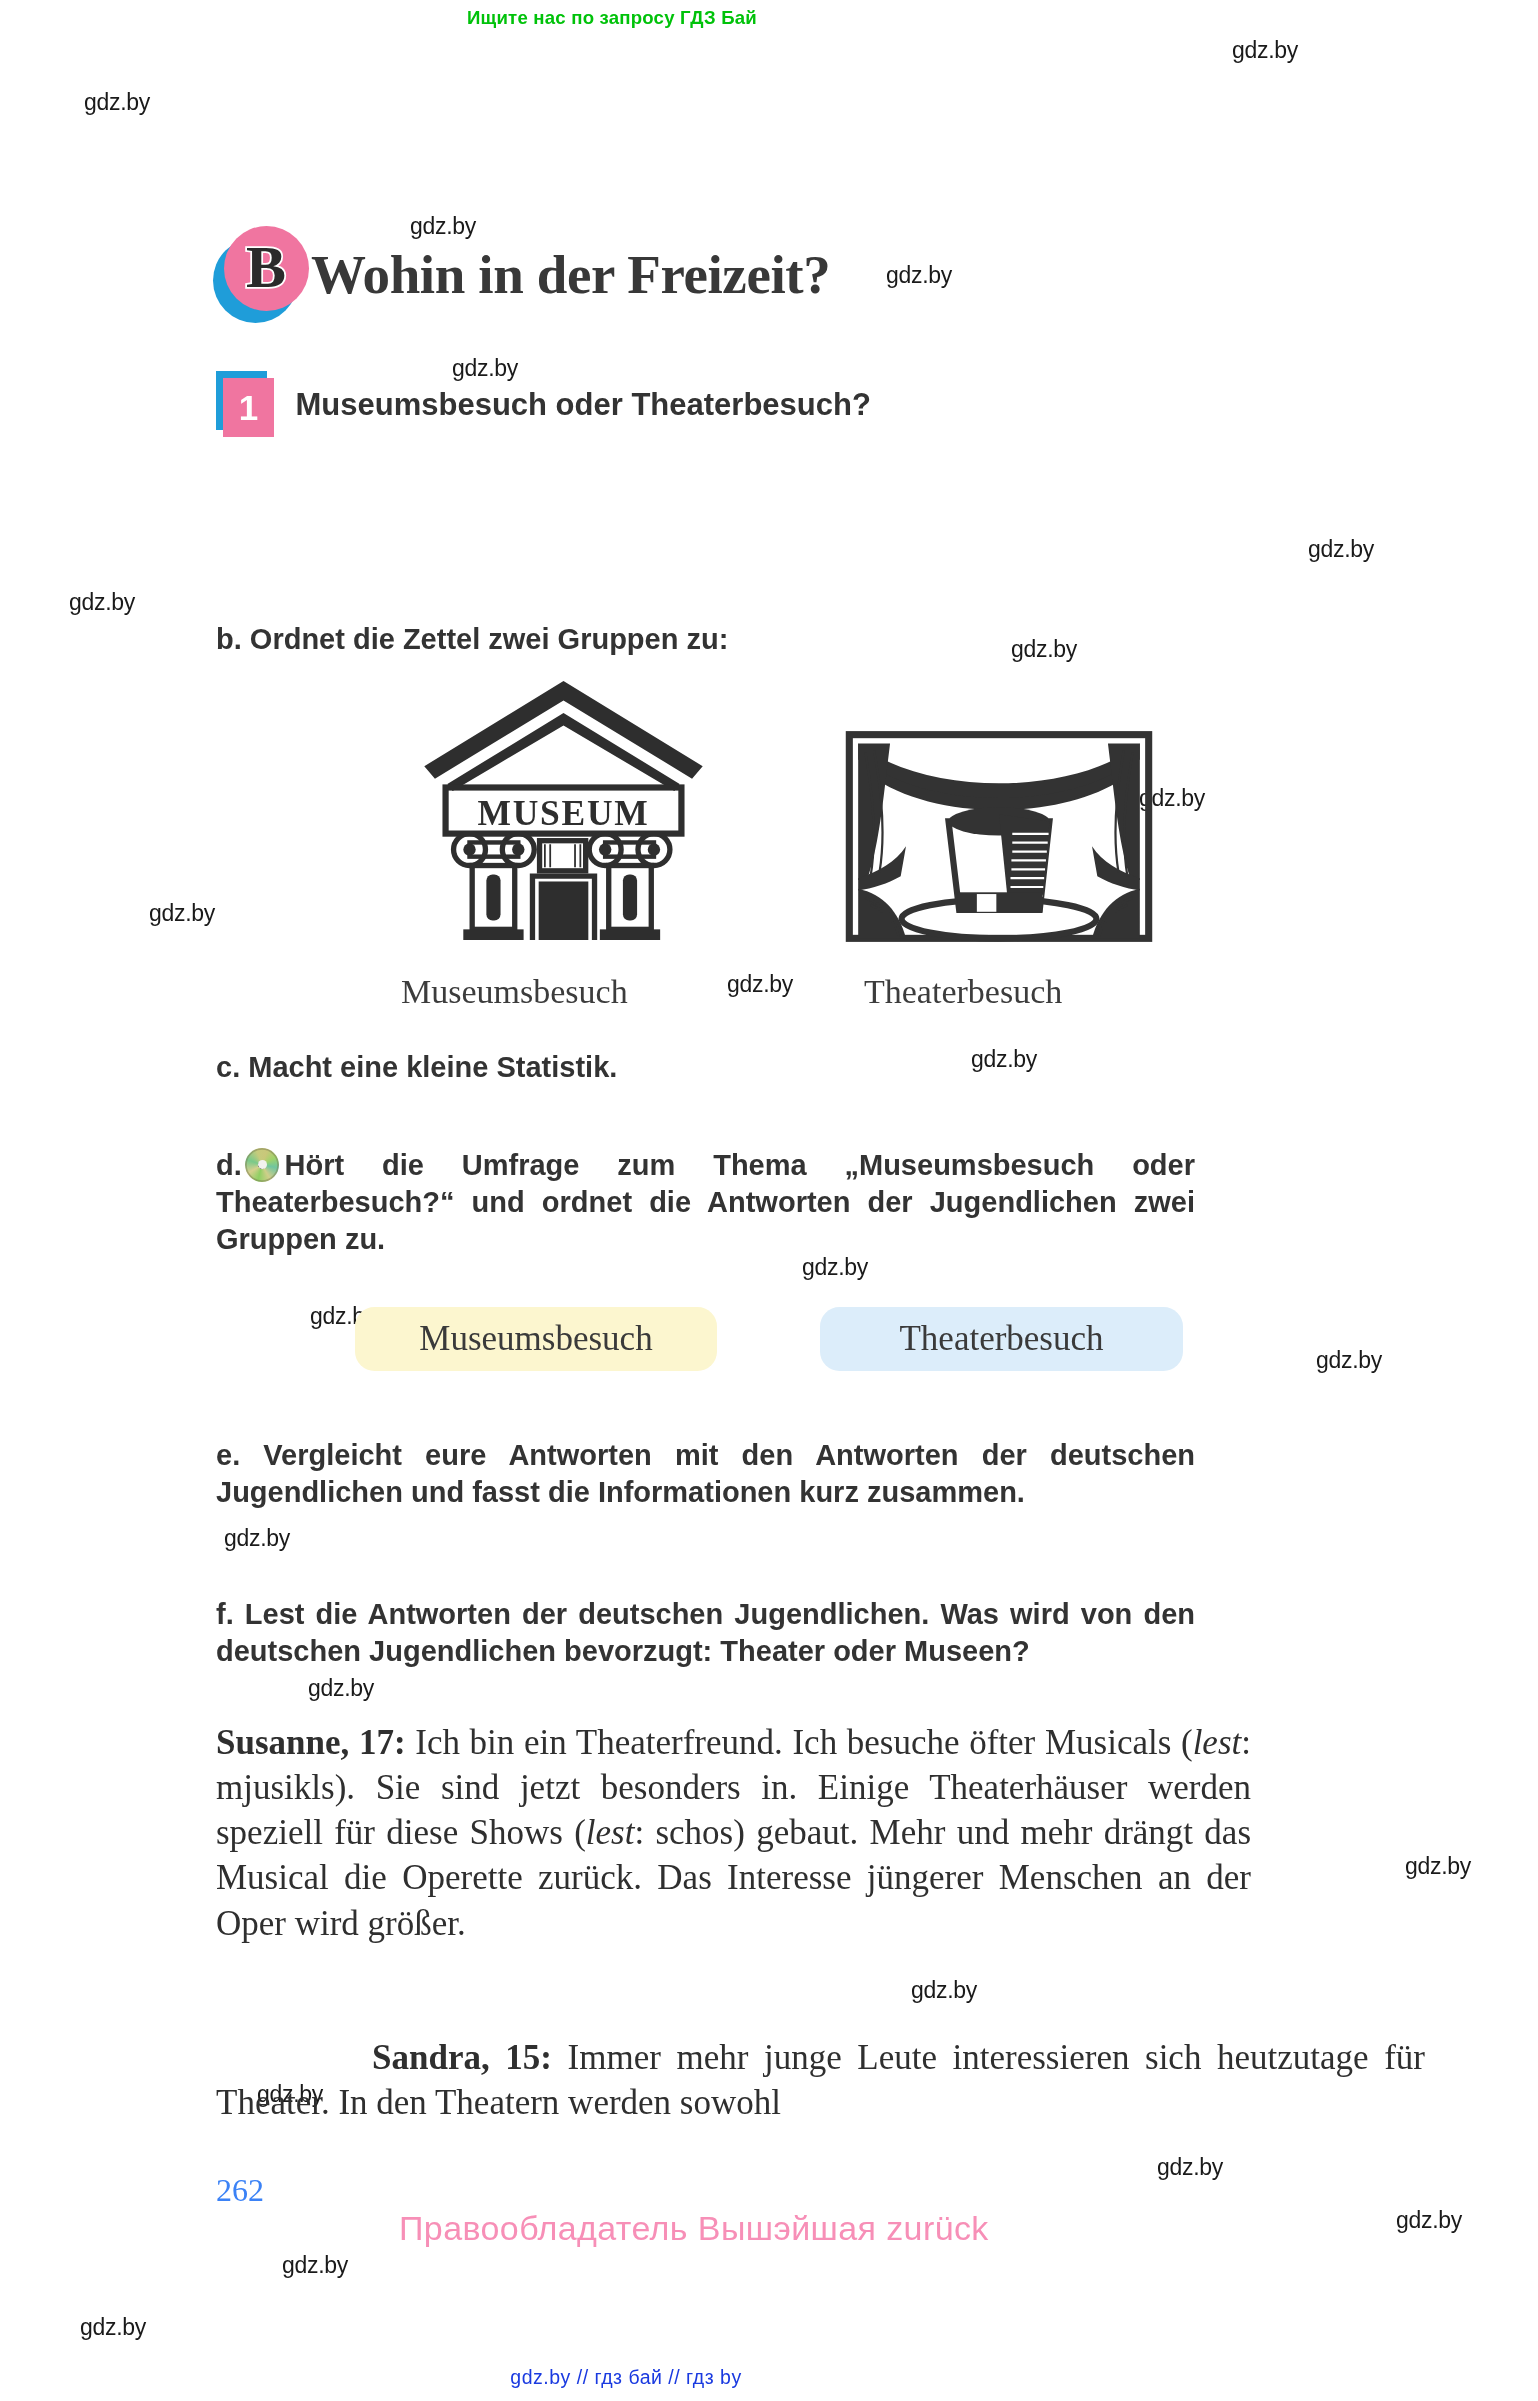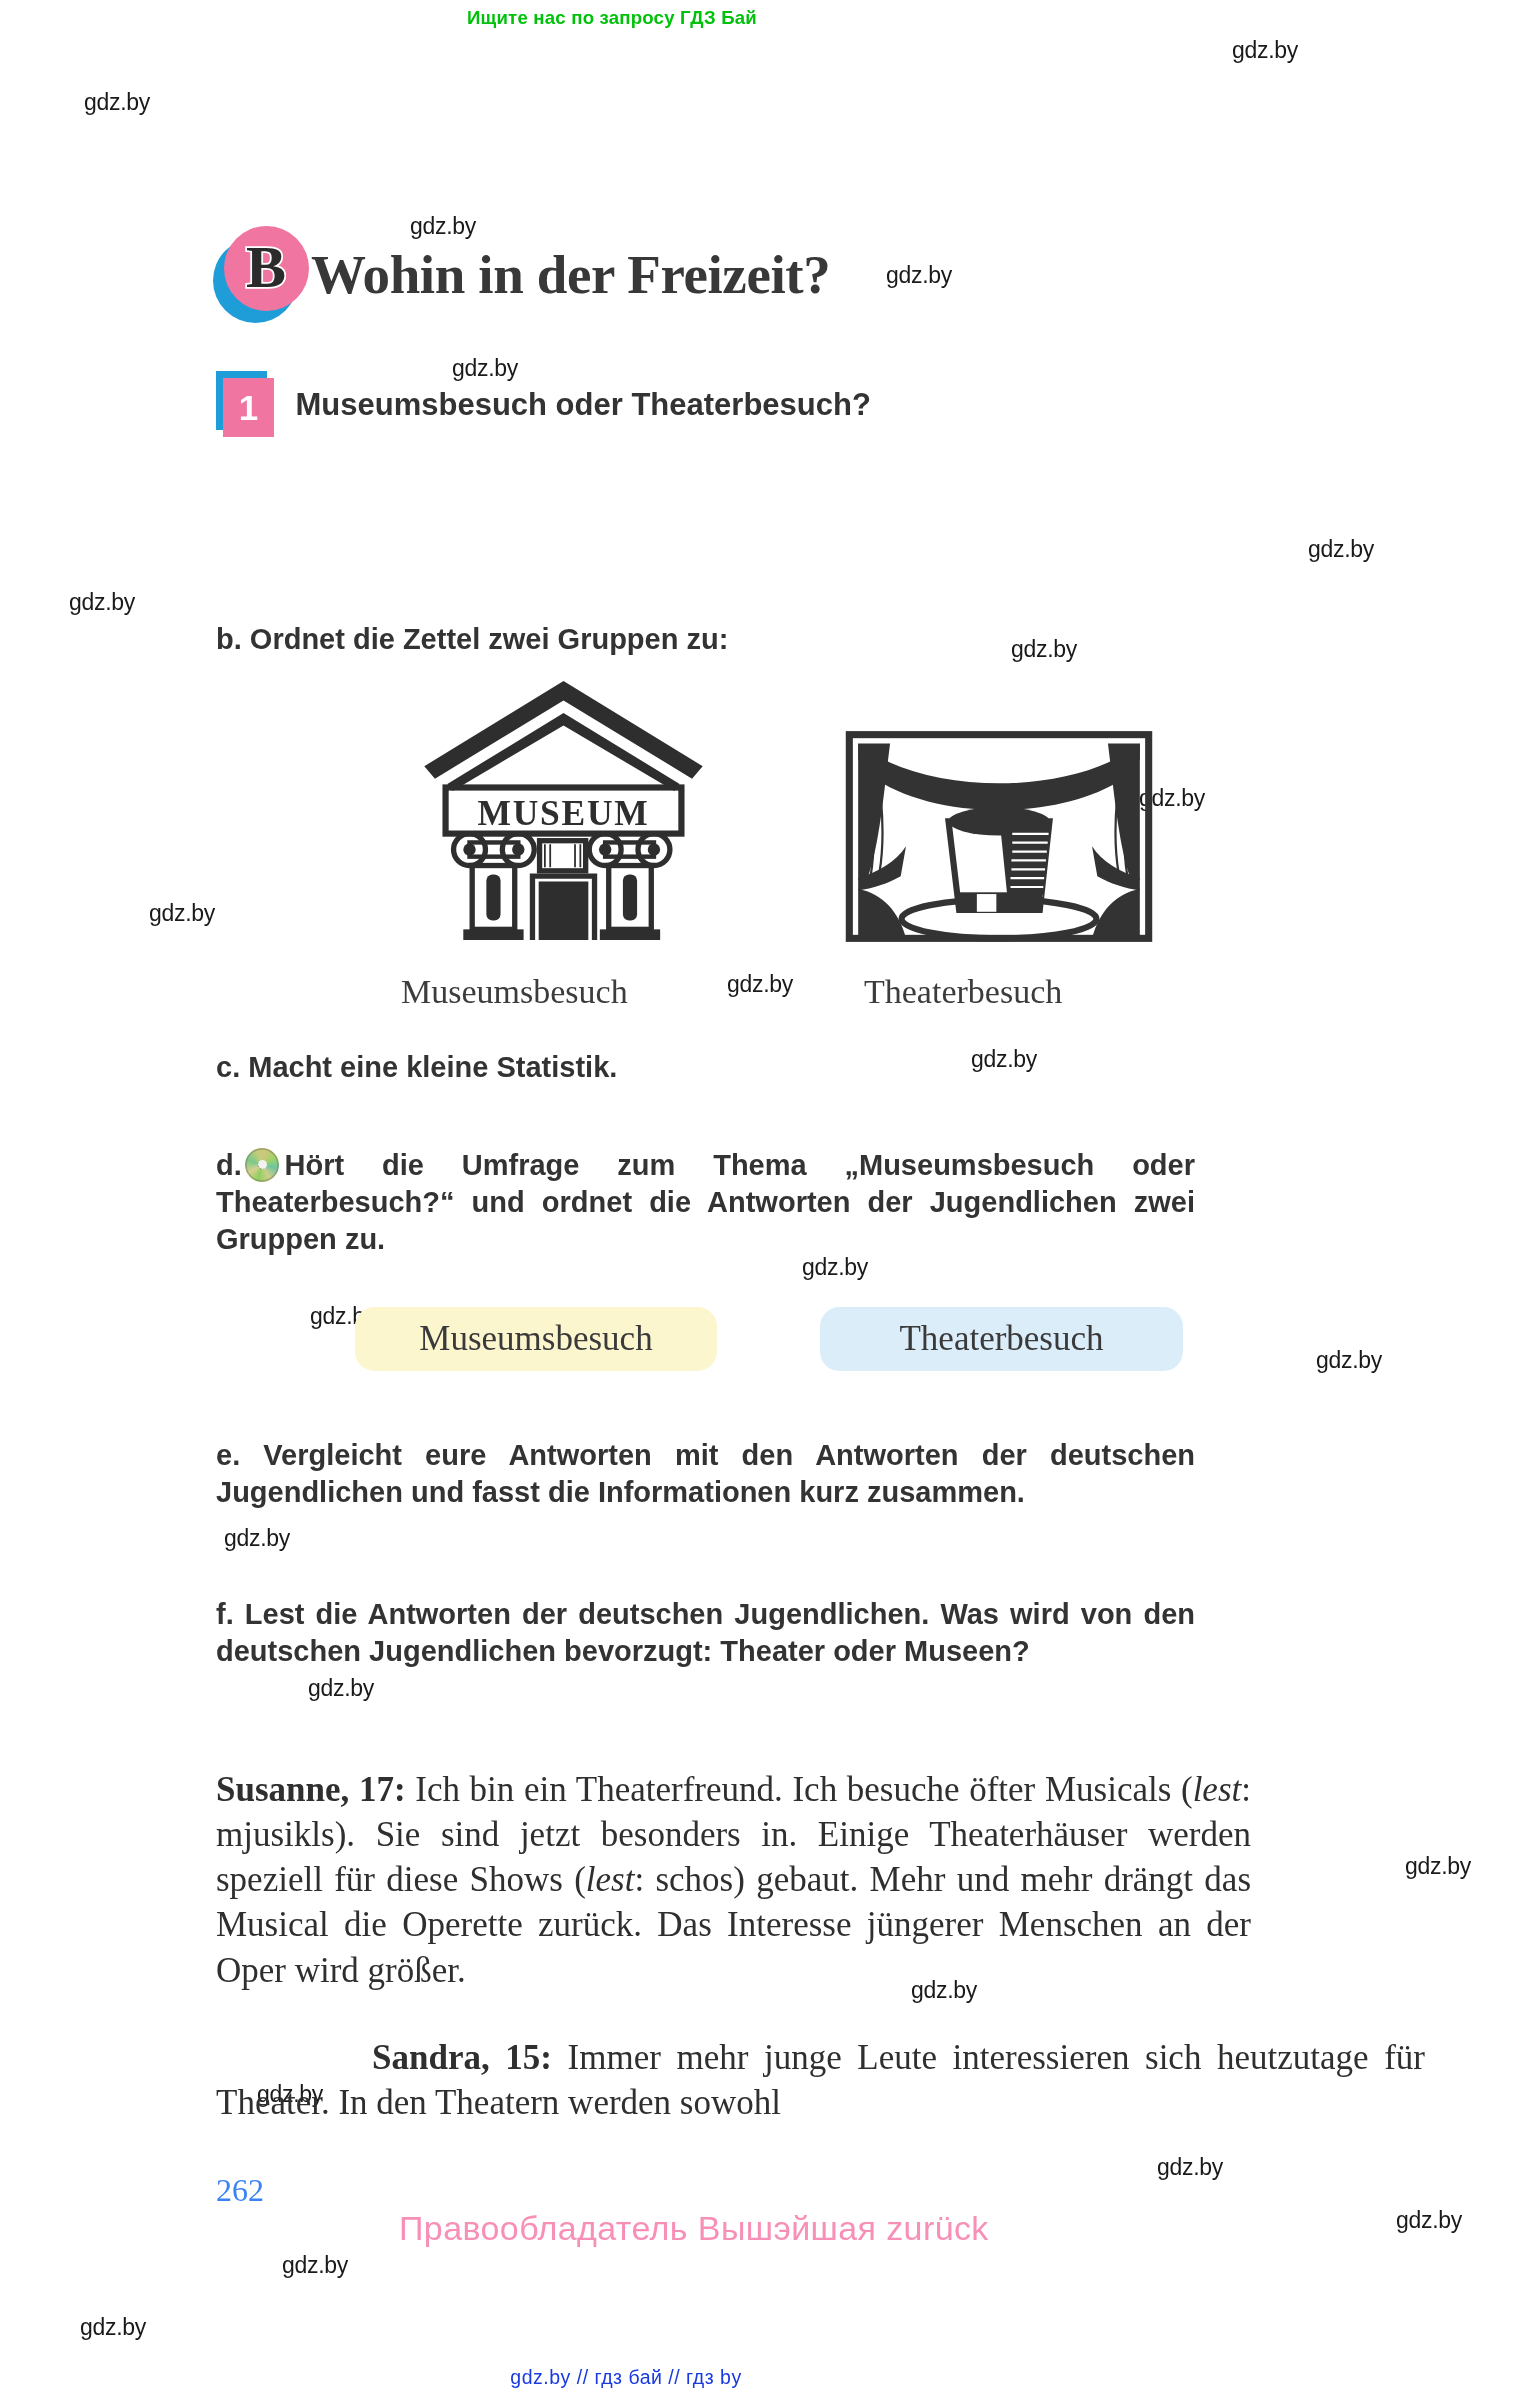--- a/index.html
+++ b/index.html
@@ -268,21 +268,20 @@
     color: #2f2f2f;
     text-align: justify;
   }
   .read b { font-weight: bold; }
   .read i { font-style: italic; }
 
   .read-susanne {
     left: 216px;
     top: 1720px;
     width: 1035px;
-    margin-top: 47px;
   }
   .read-sandra {
     left: 216px;
     top: 2035px;
     width: 1209px;
     text-indent: 156px;
   }
 
   .page-num {
     position: absolute;

